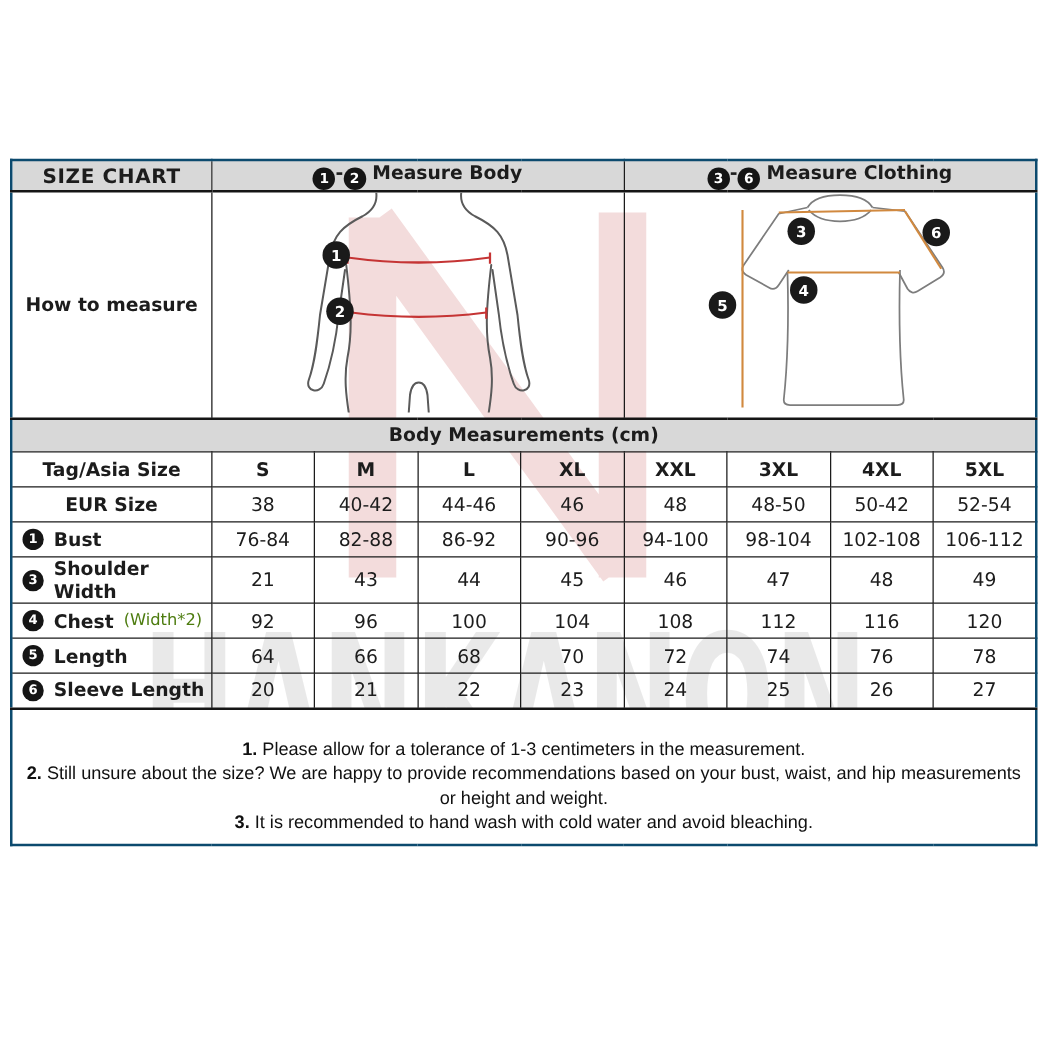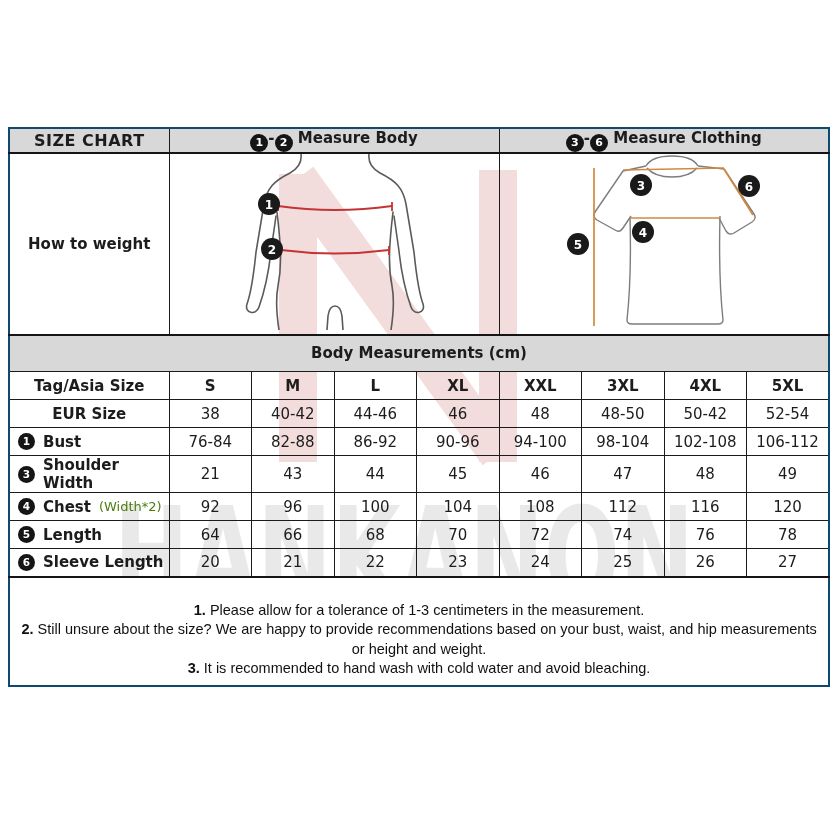--- a/index.html
+++ b/index.html
@@ -18,21 +18,21 @@
   td { border: 1px solid #1b1b1b; text-align: center; vertical-align: middle;
        font-size: 15px; color: #1c1c1c; height: 28px; padding: 0; overflow: hidden; }
 
   tr.hdr td { background: #d8d8d8; font-weight: bold; height: 23px;
               border-bottom: 2px solid #151515; font-size: 15px; }
   tr.hdr .chart-title { font-size: 16px; letter-spacing: 0.5px; }
 
   tr.measure td { height: 176px; background: transparent; }
   .how-label { font-weight: bold; font-size: 15px; }
 
-  td.band { background: #d8d8d8; font-weight: bold; height: 37px;
+  td.band { background: #d8d8d8; font-weight: bold; height: 27px;
             border-top: 2px solid #151515; font-size: 15px; }
 
   td.size-head { font-weight: bold; }
   td.lbl { font-weight: bold; }
   .lbl-inner { display: flex; align-items: center; gap: 8px; padding-left: 8px; text-align: left; }
   .badge { display: inline-flex; align-items: center; justify-content: center; flex: 0 0 auto;
            width: 17px; height: 17px; border-radius: 50%; background: #151515; color: #fff;
            font-size: 10.5px; font-weight: bold; line-height: 1; }
   .hdr .badge { width: 18px; height: 18px; font-size: 11px; vertical-align: -3px; }
   .chest-note { color: #4d7c0f; font-weight: normal; font-size: 13px; white-space: nowrap; text-align: center; }
@@ -72,21 +72,21 @@
         <span class="badge">1</span><span class="hdr-dash">-</span><span class="badge">2</span>
         <span>Measure Body</span>
       </td>
       <td colspan="4">
         <span class="badge">3</span><span class="hdr-dash">-</span><span class="badge">6</span>
         <span>Measure Clothing</span>
       </td>
     </tr>
 
     <tr class="measure">
-      <td class="how-label">How to weight</td>
+      <td class="how-label">How to measure</td>
       <td colspan="4">
         <svg width="329" height="176" viewBox="0 0 329 176">
           <g stroke="#5a5a5a" stroke-width="1.6" fill="none" stroke-linecap="round">
             <path d="M131,0 C132,8 129,14 120,19 C104,27 97,34 94,50 L86,98 C84,118 82,136 77,150 C74,159 86,162 89,153 C95,136 99,116 101,97 L106,62"></path>
             <path d="M199,0 C198,8 201,14 210,19 C226,27 233,34 236,50 L244,98 C246,118 248,136 253,150 C256,159 244,162 241,153 C235,136 231,116 229,97 L224,62"></path>
             <path d="M107,58 C111,92 112,112 108,132 C105,148 107,163 109,176"></path>
             <path d="M223,58 C219,92 218,112 222,132 C225,148 223,163 221,176"></path>
             <path d="M157,176 L158,162 C159,155 162,152 165,152 C168,152 171,155 172,162 L173,176"></path>
           </g>
           <g stroke="#c53434" stroke-width="1.8" fill="none">

